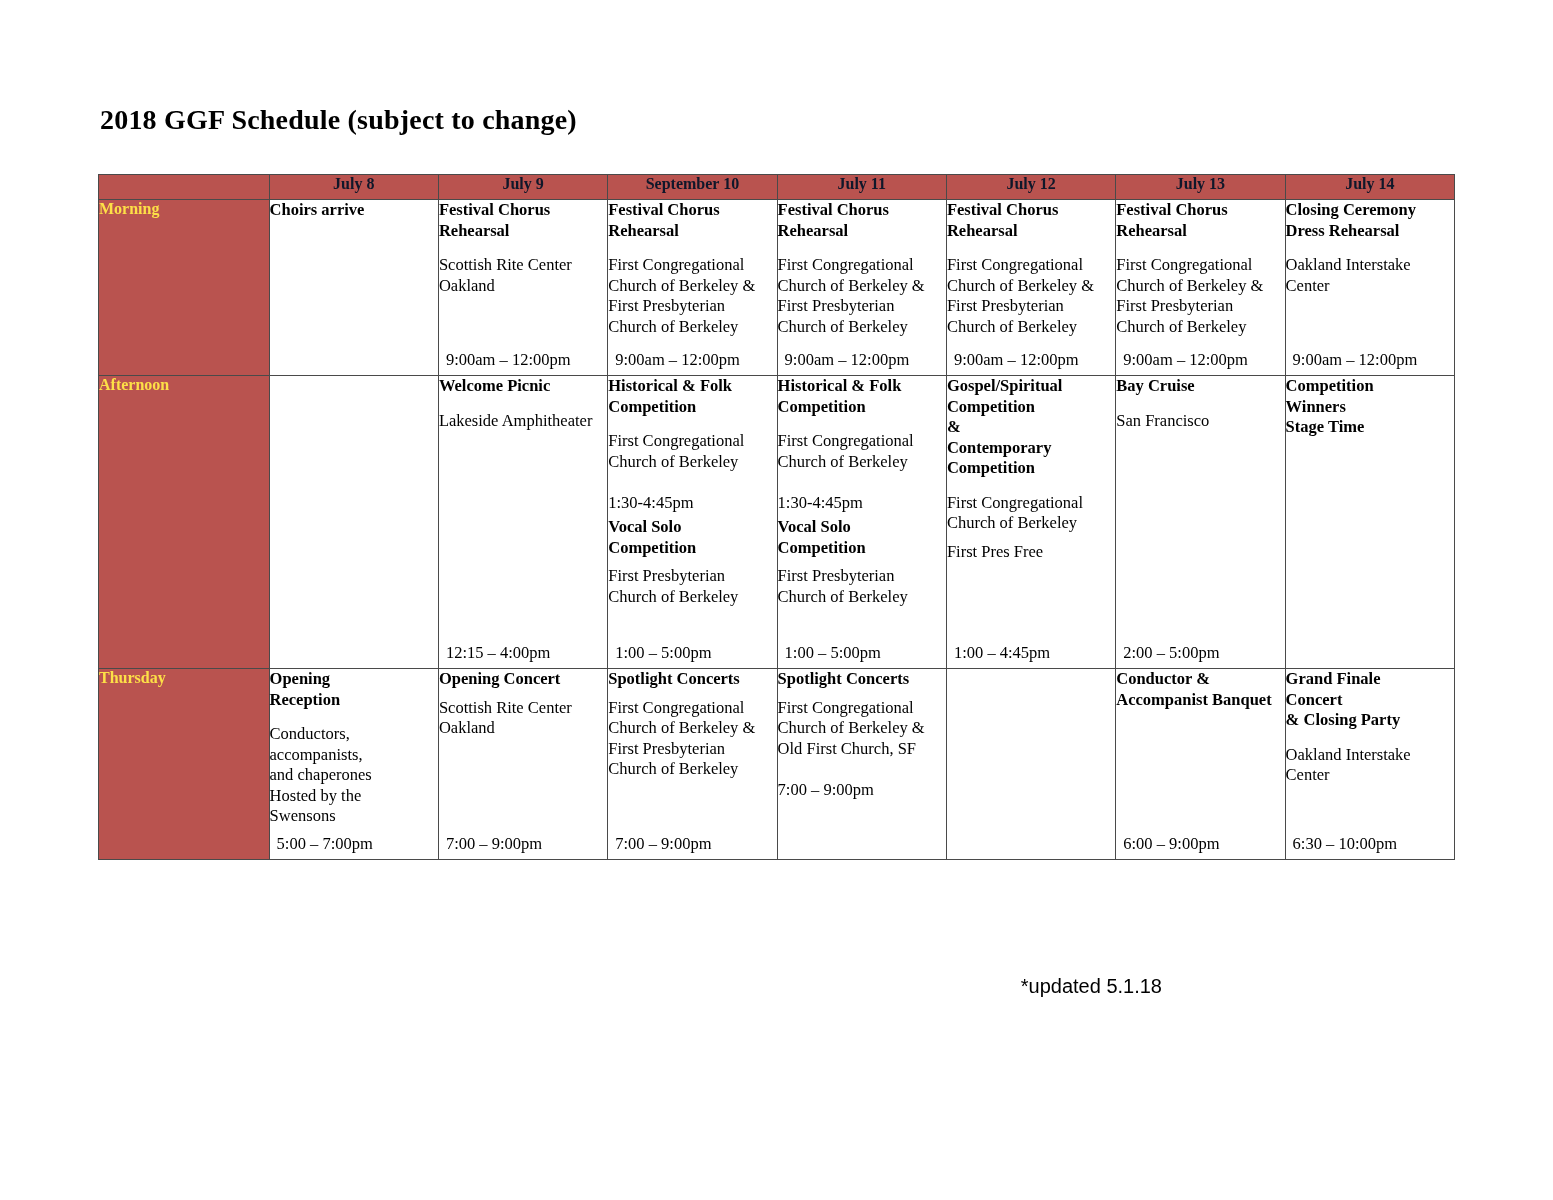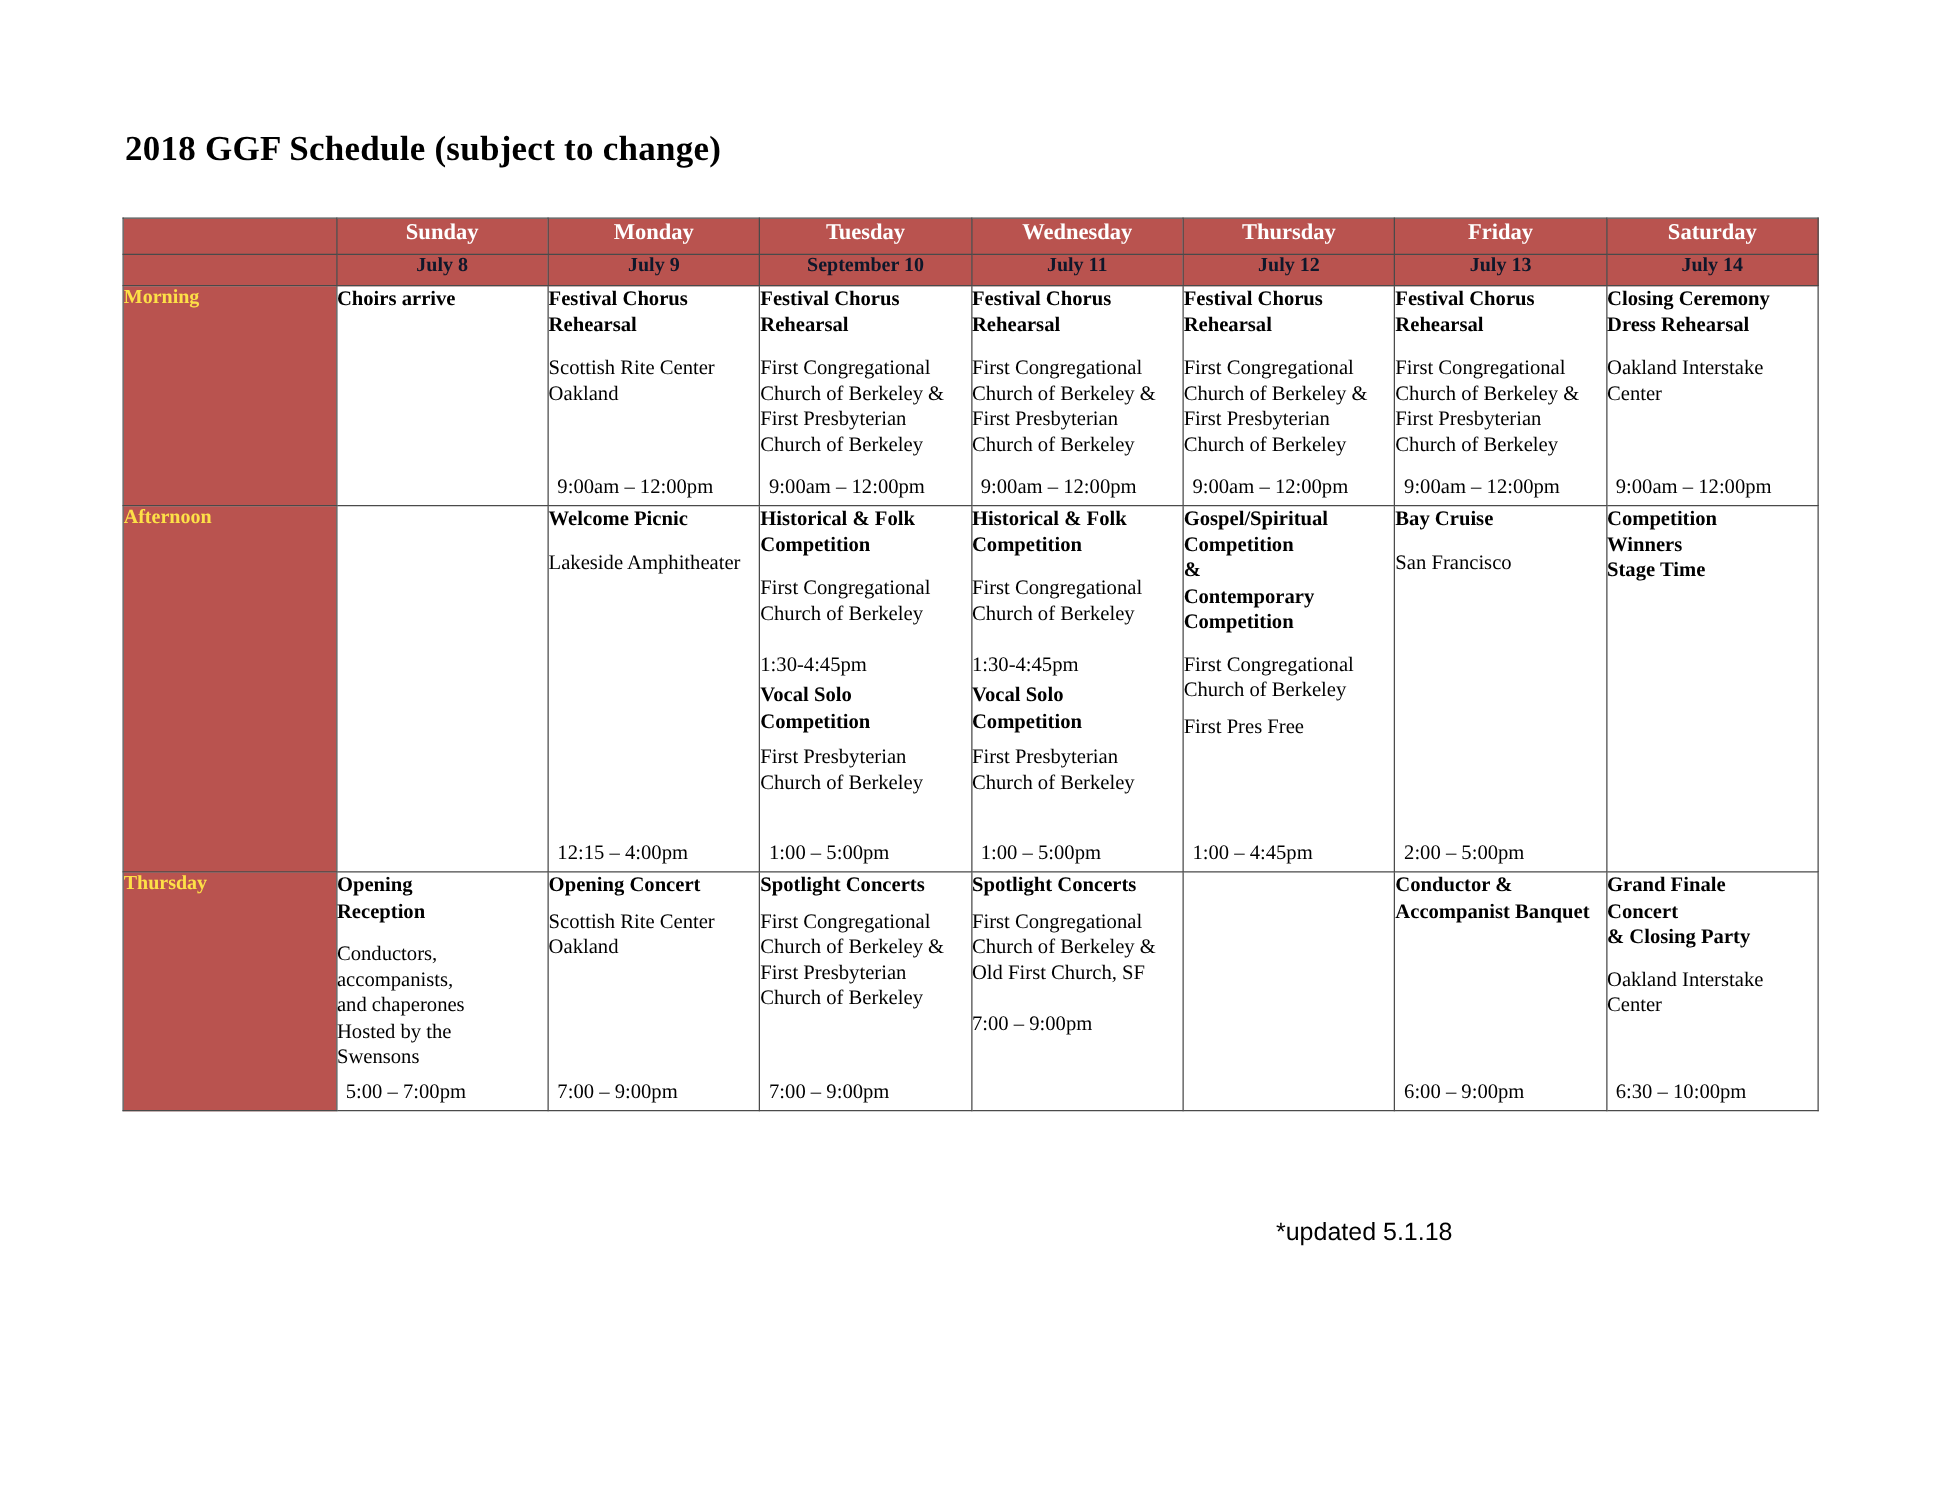--- a/index.html
+++ b/index.html
@@ -128,30 +128,20 @@
       <col style="width:142px">
       <col class="colday">
         <col class="colday">
         <col class="colday">
         <col class="colday">
         <col class="colday">
         <col class="colday">
         <col class="colday">
     </colgroup>
     <thead>
-      <tr>
-        <th class="corner"></th>
-        <th class="hdr-day">Sunday</th>
-        <th class="hdr-day">Monday</th>
-        <th class="hdr-day">Tuesday</th>
-        <th class="hdr-day">Wednesday</th>
-        <th class="hdr-day">Thursday</th>
-        <th class="hdr-day">Friday</th>
-        <th class="hdr-day">Saturday</th>
-      </tr>
       <tr>
         <th class="corner"></th>
         <th class="hdr-date">July 8</th>
         <th class="hdr-date">July 9</th>
         <th class="hdr-date">September 10</th>
         <th class="hdr-date">July 11</th>
         <th class="hdr-date">July 12</th>
         <th class="hdr-date">July 13</th>
         <th class="hdr-date">July 14</th>
       </tr>

